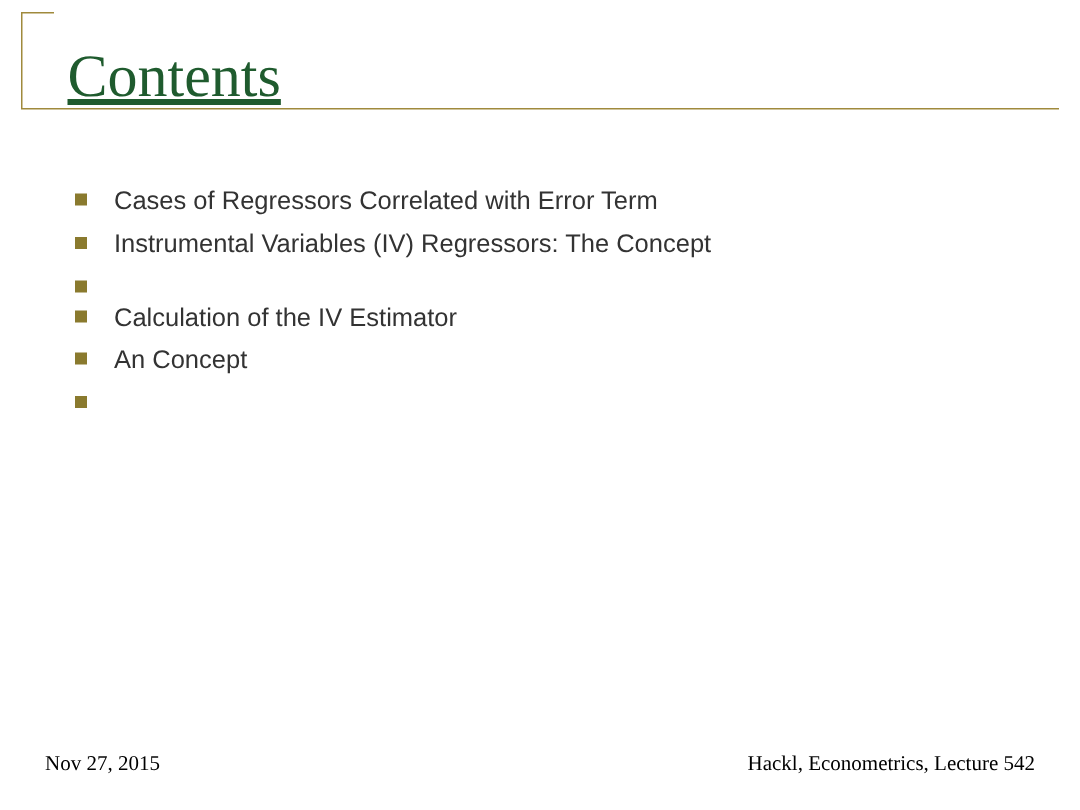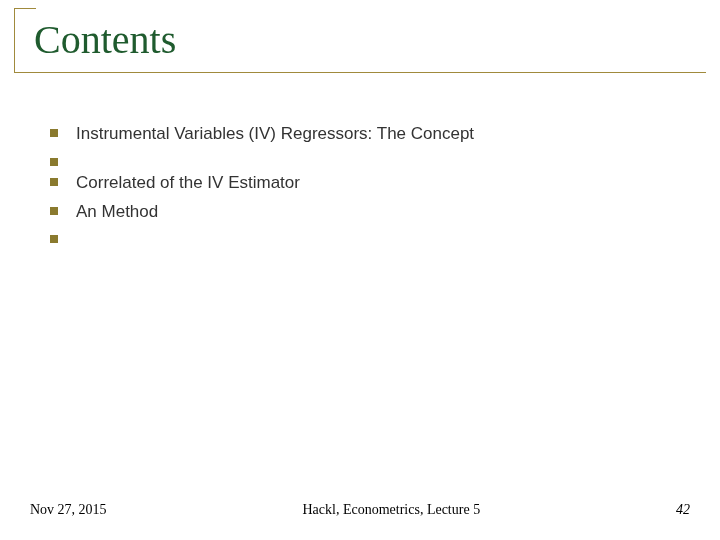--- a/index.html
+++ b/index.html
@@ -47,22 +47,23 @@
     top: 72px;
     width: 692px;
     height: 0;
     border-top: 1px solid #a08a3c;
   }
   .title {
     font-family: Georgia, 'Times New Roman', serif;
     font-size: 40px;
     color: #1f5b2e;
     font-weight: 400;
-    margin: 4px;
+    margin: 15px;
     line-height: 1.1;
+    text-decoration: underline;
   }
   .body {
     position: absolute;
     left: 50px;
     top: 122px;
     right: 40px;
   }
   .item {
     display: flex;
     align-items: flex-start;
@@ -84,51 +85,55 @@
     left: 30px;
     right: 30px;
     bottom: 22px;
     display: flex;
     align-items: baseline;
     font-family: 'Times New Roman', Times, serif;
     font-size: 14px;
     color: #000;
   }
   .footer .date { flex: 0 0 auto; }
-  .footer .center { flex: 1 1 auto; text-align: center; }
-  .footer .pageno { flex: 0 0 auto; font-style: italic; }
+  .footer .center { flex: 1 1 auto; text-align: right; }
+  .footer .pageno { flex: 0 0 auto; }
 </style>
 </head>
 <body>
 
 <div class="slide">
 
   <div class="title-rule-top"></div>
   <div class="title-rule-left"></div>
   <div class="title-rule-bottom"></div>
 
   <div class="title-wrap">
     <h1 class="title">Contents</h1>
   </div>
 
   <div class="body">
     <div class="item">
       <span class="bullet"></span>
+      <span>Cases of Regressors Correlated with Error Term</span>
+    </div>
+    <div class="item">
+      <span class="bullet"></span>
       <span>Instrumental Variables (IV) Regressors: The Concept</span>
     </div>
     <div class="item">
       <span class="bullet"></span>
     </div>
     <div class="item">
       <span class="bullet"></span>
-      <span>Correlated of the IV Estimator</span>
+      <span>Calculation of the IV Estimator</span>
     </div>
     <div class="item">
       <span class="bullet"></span>
-      <span>An Method</span>
+      <span>An Concept</span>
     </div>
     <div class="item">
       <span class="bullet"></span>
     </div>
   </div>
 
   <div class="footer">
     <span class="date">Nov 27, 2015</span>
     <span class="center">Hackl,  Econometrics, Lecture 5</span>
     <span class="pageno">42</span>

